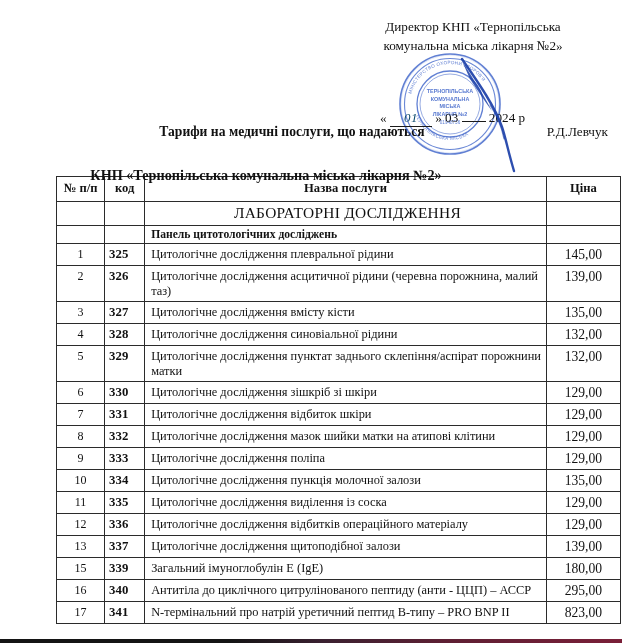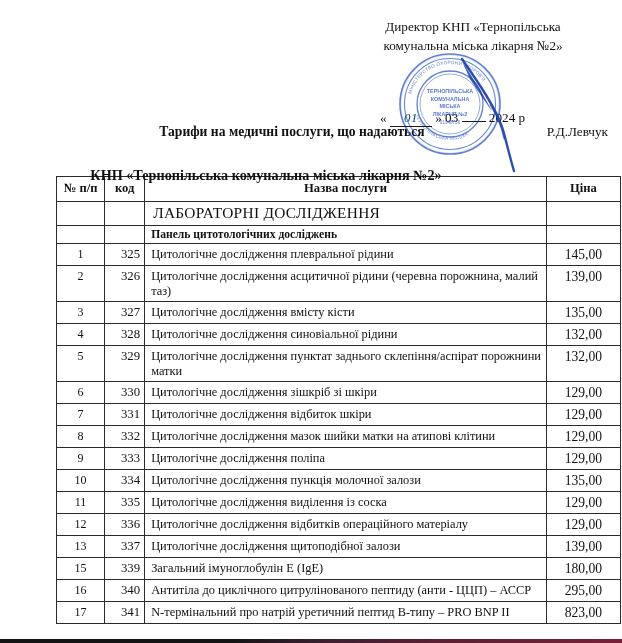--- a/index.html
+++ b/index.html
@@ -133,37 +133,38 @@
     vertical-align: top;
   }
   .tariff-table thead th {
     text-align: center;
     font-weight: bold;
     font-size: 12.6px;
     padding: 4px 4px 5px;
     vertical-align: middle;
   }
   .col-num   { width: 48px;  text-align: center; }
-  .col-code  { width: 40px;  text-align: right; font-weight: normal; font-size: 12.8px; }
+  .col-code  { width: 40px;  text-align: left; font-weight: bold; font-size: 12.8px; }
   .col-name  { width: 401px; text-align: left; }
   .col-price { width: 74px;  text-align: center; font-size: 13.6px; }
 
   td.col-num { font-size: 12px; padding-top: 3px; }
   td.col-code { padding-top: 3px; }
   td.col-name { line-height: 1.22; padding-top: 3px; padding-left: 6px; padding-bottom: 2px; }
   td.col-price { padding-top: 3px; }
 
   
   .section-row td.col-name {
     font-size: 15.4px;
     font-weight: normal;
     letter-spacing: 0.3px;
     padding-top: 2px;
     padding-bottom: 2px;
     padding-left: 8px;
+    text-align: center;
   }
   .panel-row td.col-name {
     font-size: 11.6px;
     font-weight: bold;
     padding-top: 2px;
     padding-bottom: 1px;
     padding-left: 6px;
   }
 
   

